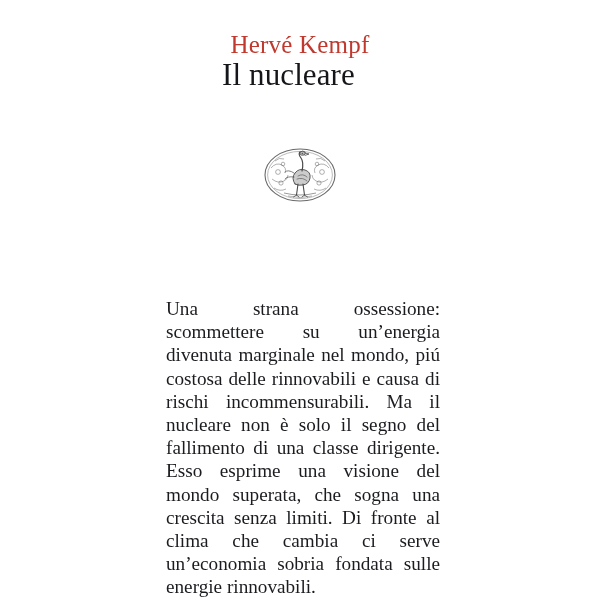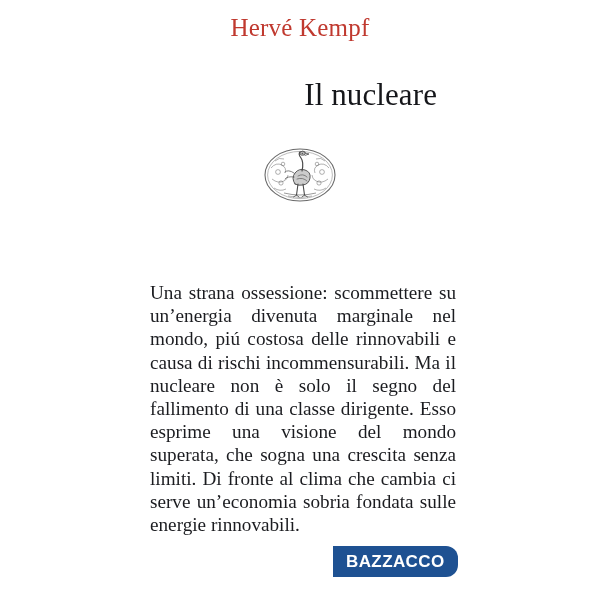--- a/index.html
+++ b/index.html
@@ -19,39 +19,39 @@
     position: relative;
     width: 600px;
     height: 600px;
     background: #ffffff;
     box-sizing: border-box;
   }
 
   
   .author {
     position: absolute;
-    top: 15px;
+    top: 32px;
     left: 0;
     width: 600px;
     text-align: center;
     font-family: "Liberation Serif", "DejaVu Serif", serif;
     font-size: 25px;
     letter-spacing: 0.2px;
     color: #c0392f;
     line-height: 1.05;
     white-space: nowrap;
   }
 
   
   .title-block {
     position: absolute;
-    top: 76px;
+    top: 56px;
     left: 140px;
     width: 297px;
-    text-align: right;
+    text-align: center;
     color: #15161a;
   }
   .title-line {
     font-family: "Liberation Serif", "DejaVu Serif", serif;
     font-size: 31px;
     line-height: 1.25;
     letter-spacing: 0.1px;
     white-space: nowrap;
   }
 
@@ -78,21 +78,21 @@
     width: 306px;
     font-family: "Liberation Serif", "DejaVu Serif", serif;
     font-size: 19.2px;
     line-height: 23.2px;
     color: #1b1c20;
     text-align: justify;
     text-align-last: left;
     hyphens: manual;
   }
   .blurb p {
-    margin: 0;
+    margin: 16px;
   }
 
   
   .badge {
     position: absolute;
     left: 333px;
     top: 546px;
     min-width: 114px;
     height: 31px;
     background: #1e5192;
@@ -176,17 +176,14 @@
         <path d="M36 30 q5 -3 9 1" stroke-width="0.6"></path>
         <path d="M35 33 q6 -2 10 2" stroke-width="0.6"></path>
       </g>
     </svg>
   </div>
 
   <div class="blurb">
     <p>Una strana ossessione: scommettere su un’energia divenuta marginale nel mondo, piú costosa delle rinnovabili e causa di rischi incommensurabili. Ma il nucleare non è solo il segno del fallimento di una classe dirigente. Esso esprime una visione del mondo superata, che sogna una crescita senza limiti. Di fronte al clima che cambia ci serve un’economia sobria fondata sulle energie rinnovabili.</p>
   </div>
 
-  <div class="badge">
-    <span class="badge-text">BAZZACCO</span>
-  </div>
 
 </div>
 
 </body></html>

